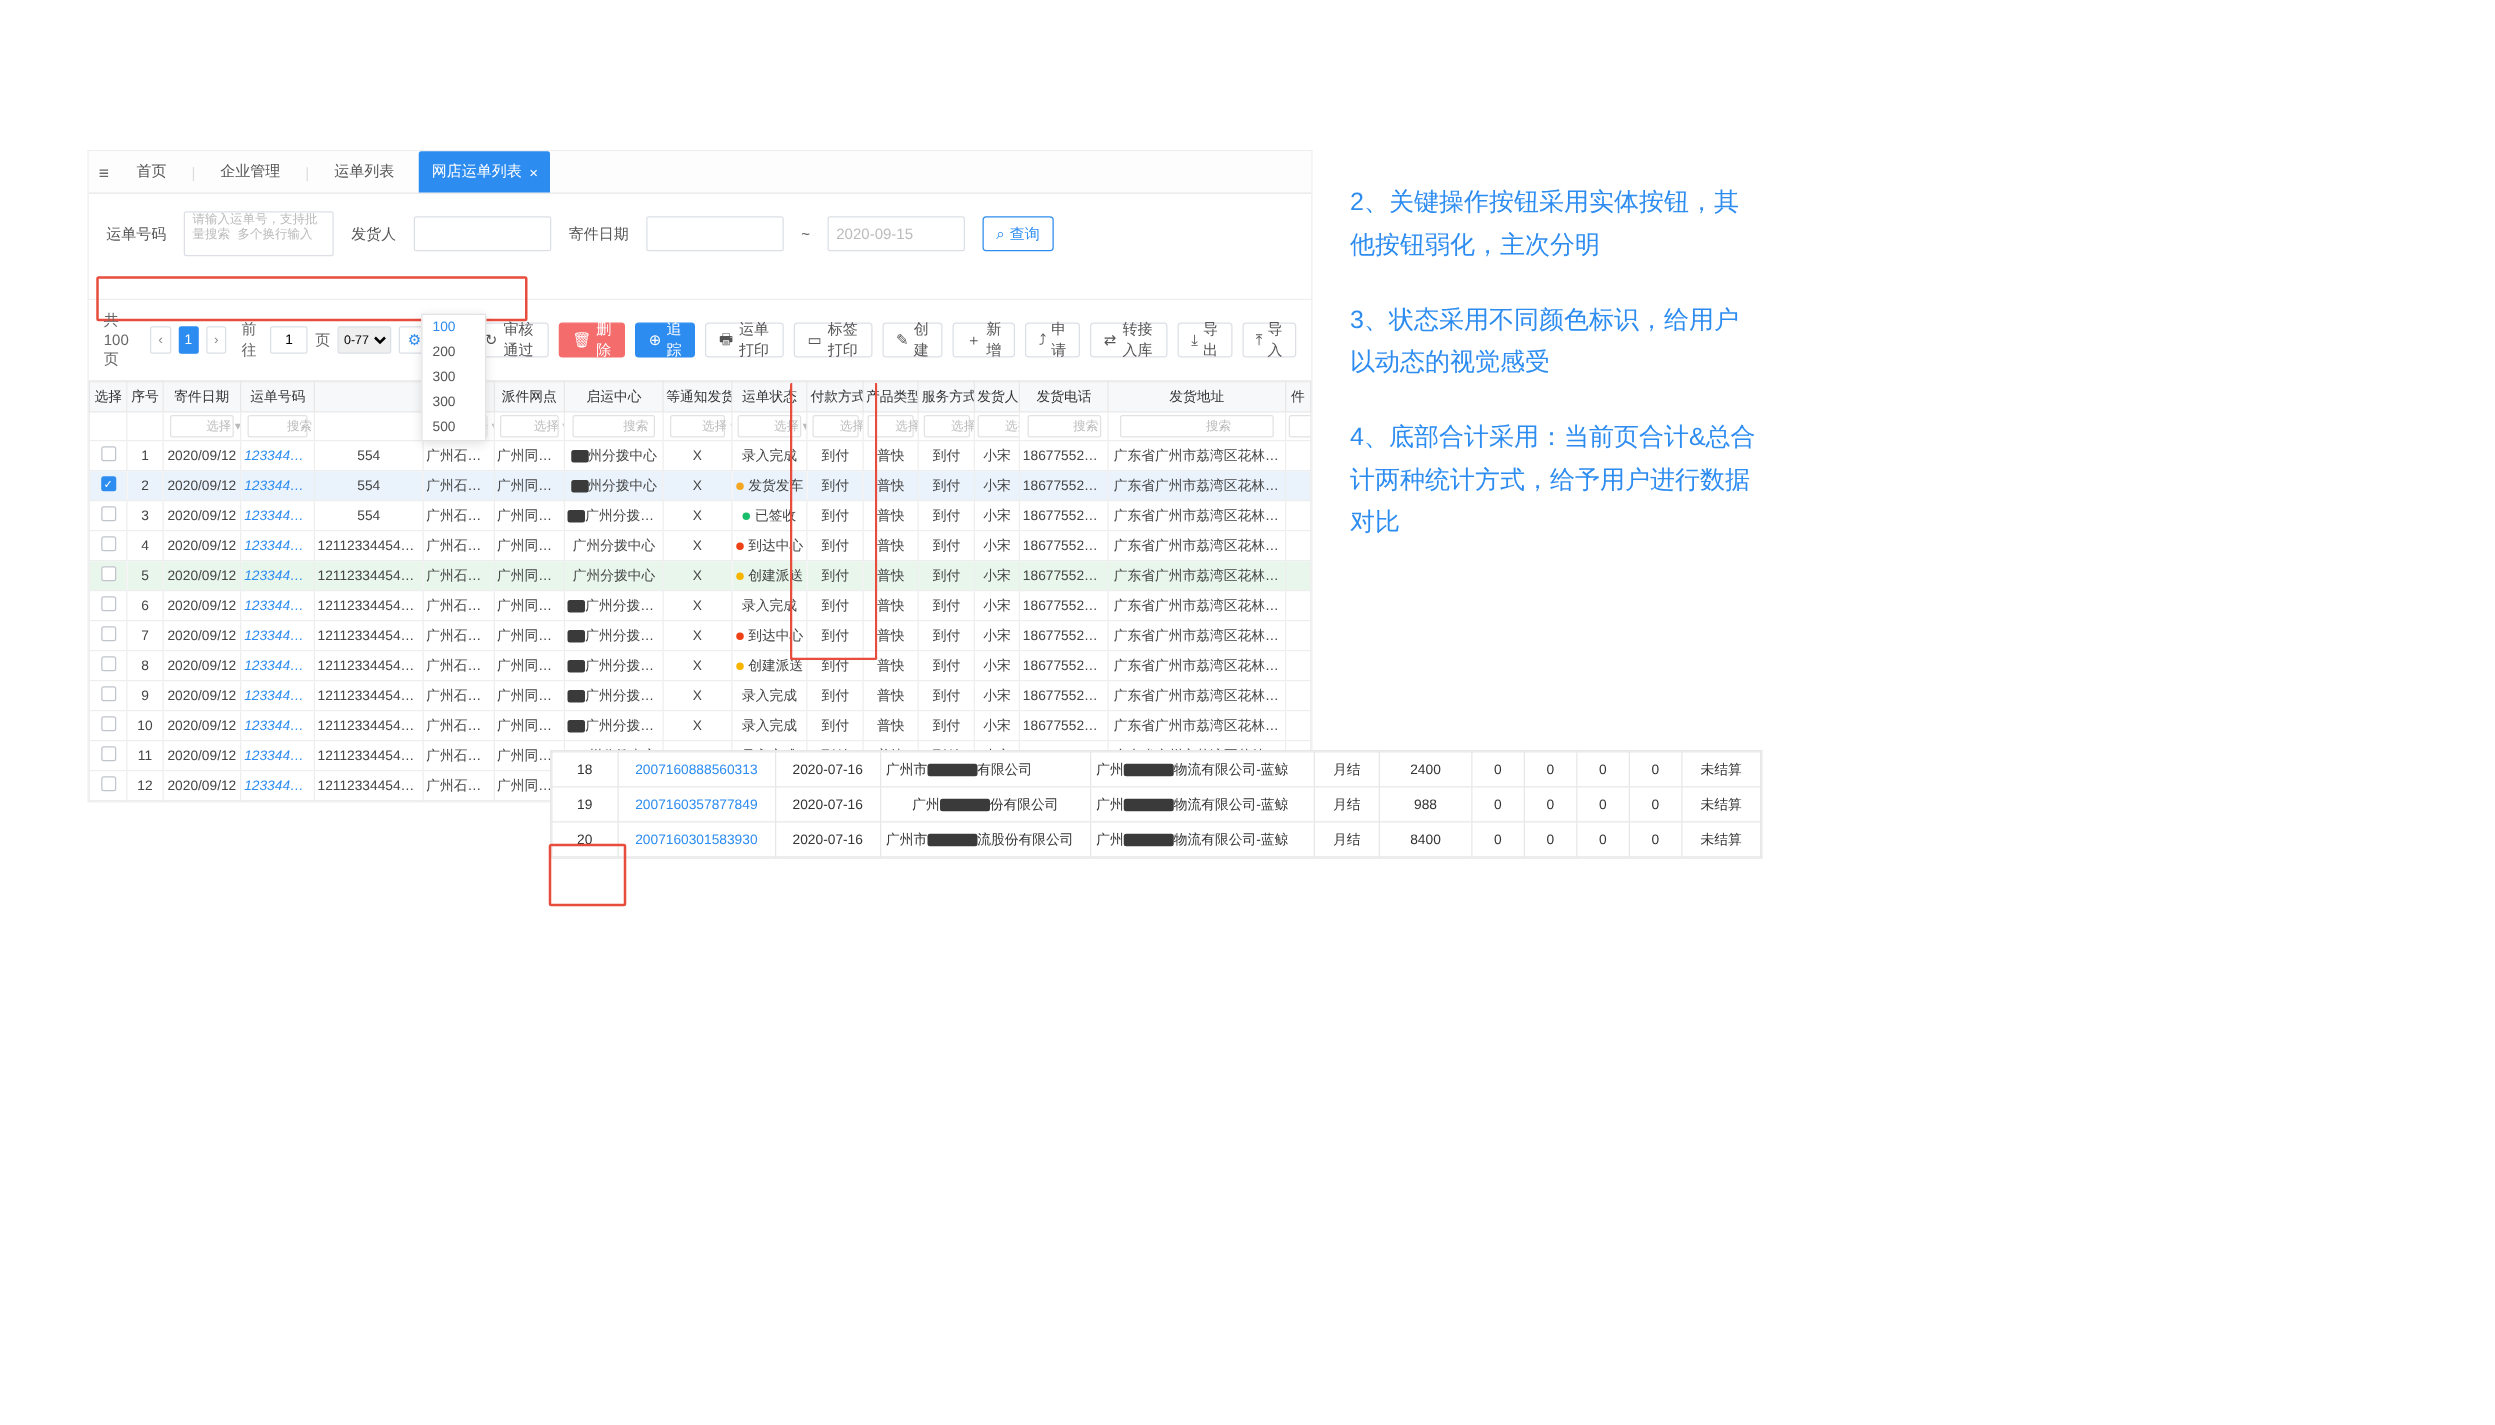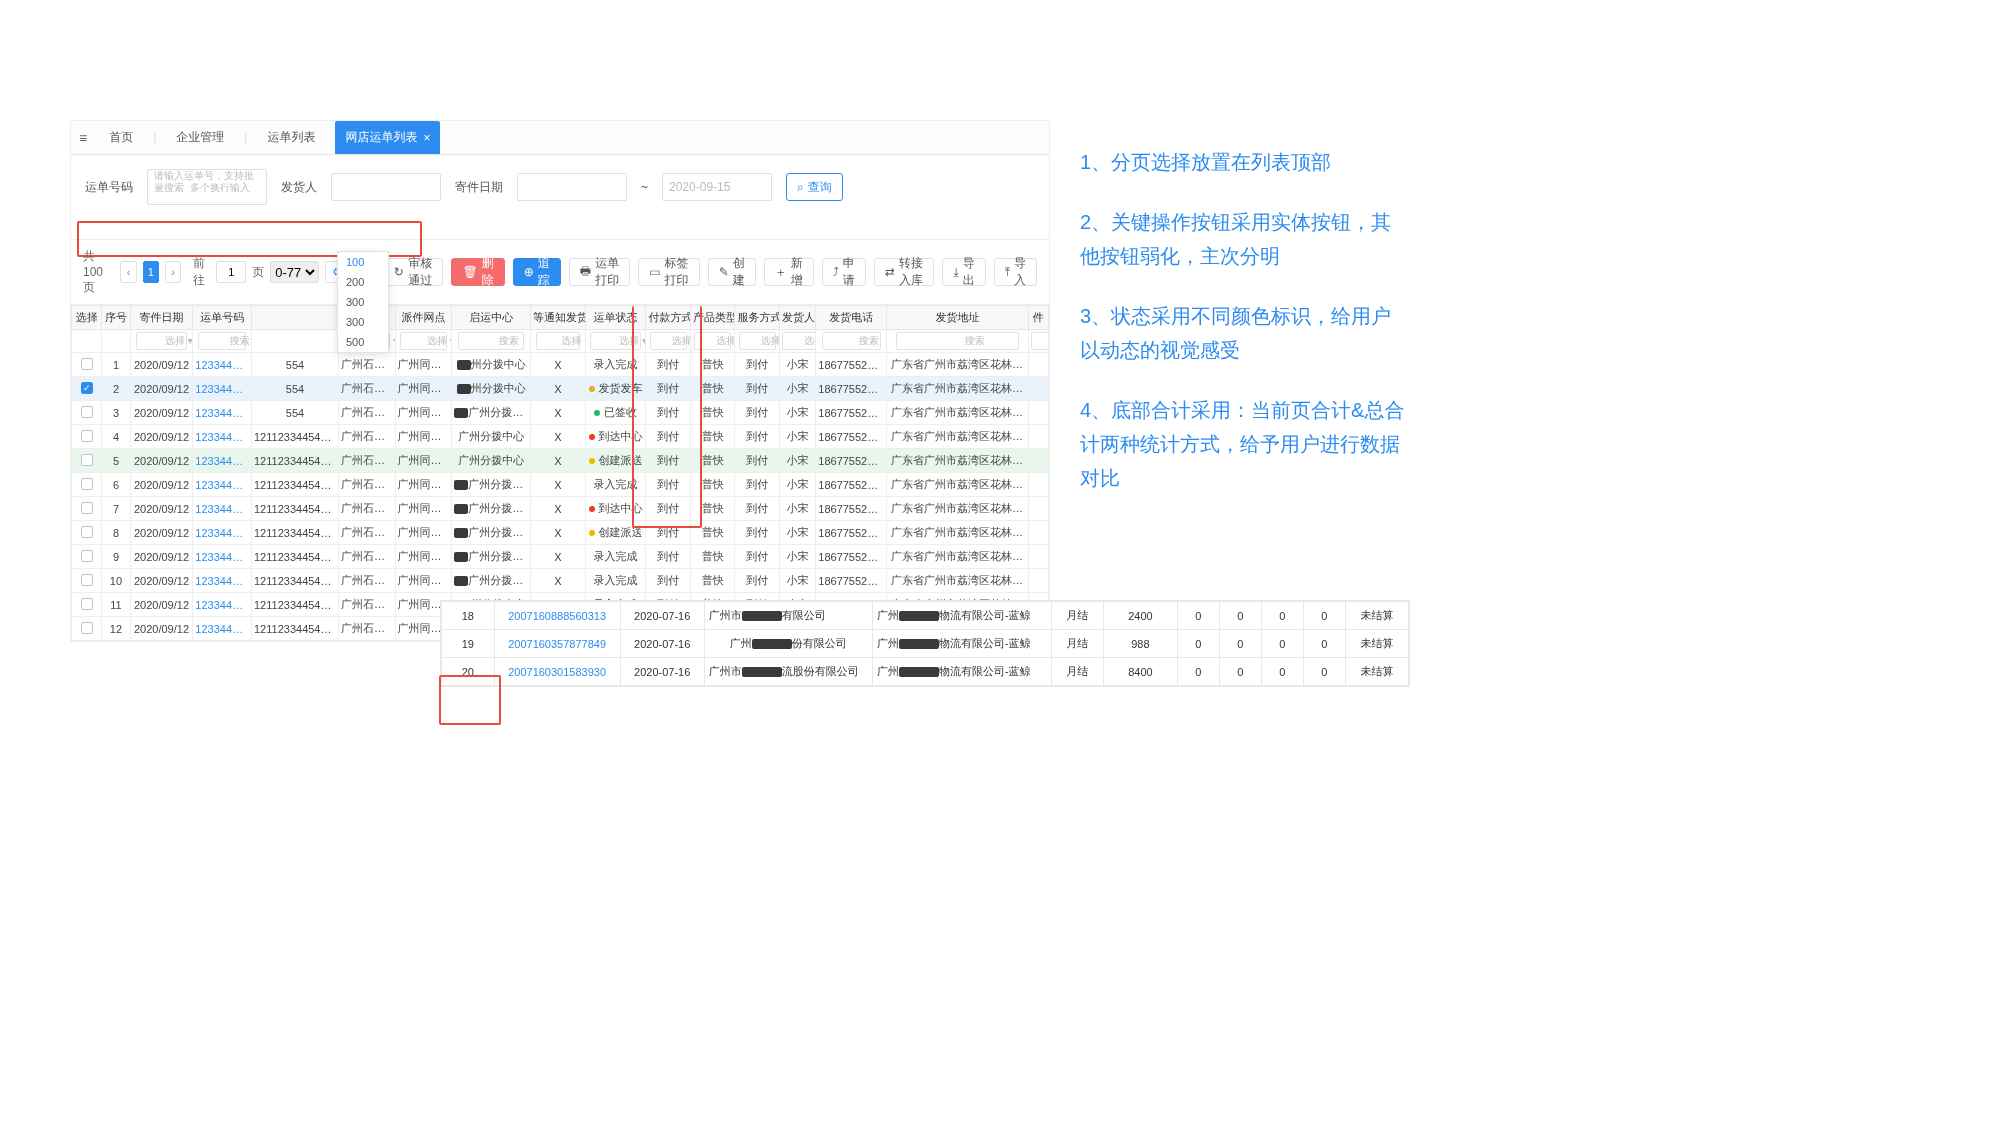--- a/index.html
+++ b/index.html
@@ -77,21 +77,21 @@
     width:22px; height:22px; border:1px solid #dcdfe6; background:#fff;
     display:inline-flex; align-items:center; justify-content:center;
     border-radius:2px; color:#888; font-size:11px;
   }
   .pgbtn.active { background:#2d8cf0; color:#fff; border-color:#2d8cf0; }
   .toolbar .left input.goto {
     width: 30px; height:22px; border:1px solid #dcdfe6; text-align:center;
     border-radius:2px; font-size:11px;
   }
   select.sizesel {
-    height:22px; border:1px solid #dcdfe6; border-radius:2px; font-size:13px;
+    height:22px; border:1px solid #dcdfe6; border-radius:2px; font-size:10px;
   }
   .gear { color:#2d8cf0; border:1px solid #dcdfe6; height:22px; padding:0 6px;
     display:inline-flex; align-items:center; gap:4px; border-radius:2px;}
   .gear .g { color:#2d8cf0; }
 
   .red-box { position:absolute; border:2px solid #e74c3c; border-radius:2px; pointer-events:none; }
   .red-box.left-box { top: 100px; left: 6px; width: 345px; height: 36px; }
 
   .size-dropdown {
     position:absolute; top:130px; left:266px; width:52px;
@@ -108,21 +108,21 @@
   }
   table.grid td {
     border:1px solid #eee; padding:4px 2px; text-align:center; color:#444;
     white-space:nowrap; overflow:hidden; text-overflow:ellipsis;
   }
   table.grid tr.filterrow td { padding:2px; }
   table.grid tr.filterrow .mini {
     width:90%; height:18px; border:1px solid #e2e2e2; border-radius:2px;
     font-size:10px; color:#bbb; display:inline-flex; align-items:center; justify-content:center;padding-left:35px;
   }
-  table.grid .link { color:#2d8cf0; }
+  table.grid .link { color:#2d8cf0;font-style:italic; }
   .chk { width:12px; height:12px; border:1px solid #c0c4cc; border-radius:2px; display:inline-block; background:#fff;}
   .chk.on { background:#2d8cf0; border-color:#2d8cf0; position:relative; }
   .chk.on::after { content:"✓"; color:#fff; font-size:9px; position:absolute; inset:0; line-height:10px; text-align:center;}
   tr.row-blue td { background:#eaf3fc; }
   tr.row-green td { background:#e8f6ec; }
 
   .status { display:inline-flex; align-items:center; gap:4px;text-align:center; }
   .dot { width:6px; height:6px; border-radius:50%; display:inline-block;}
   .dot.orange{background:#f5a623;}
   .dot.green{background:#19be6b;}
@@ -629,19 +629,18 @@
             <td>0</td>
             <td>0</td>
             <td>0</td>
             <td>未结算</td>
           </tr>
         </tbody>
     </table>
   </div>
 
   <div class="notes">
-    <p>1、分页选择放置在列表顶部</p>
     <p>2、关键操作按钮采用实体按钮，其他按钮弱化，主次分明</p>
     <p>3、状态采用不同颜色标识，给用户以动态的视觉感受</p>
     <p>4、底部合计采用：当前页合计&amp;总合计两种统计方式，给予用户进行数据对比</p>
   </div>
 
 </div>
 
 </body></html>

